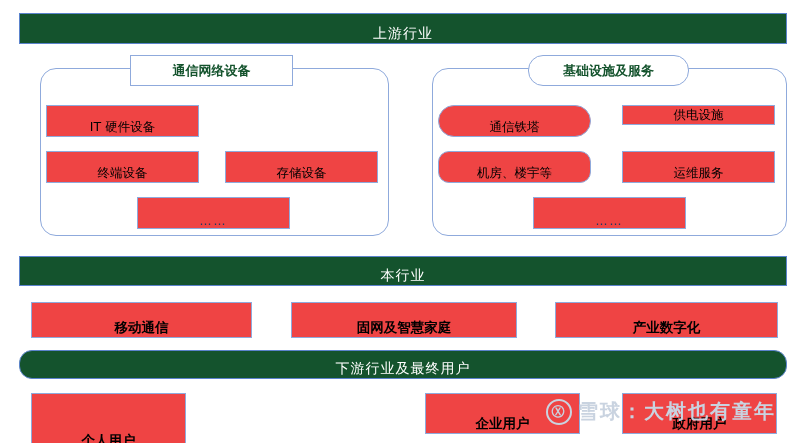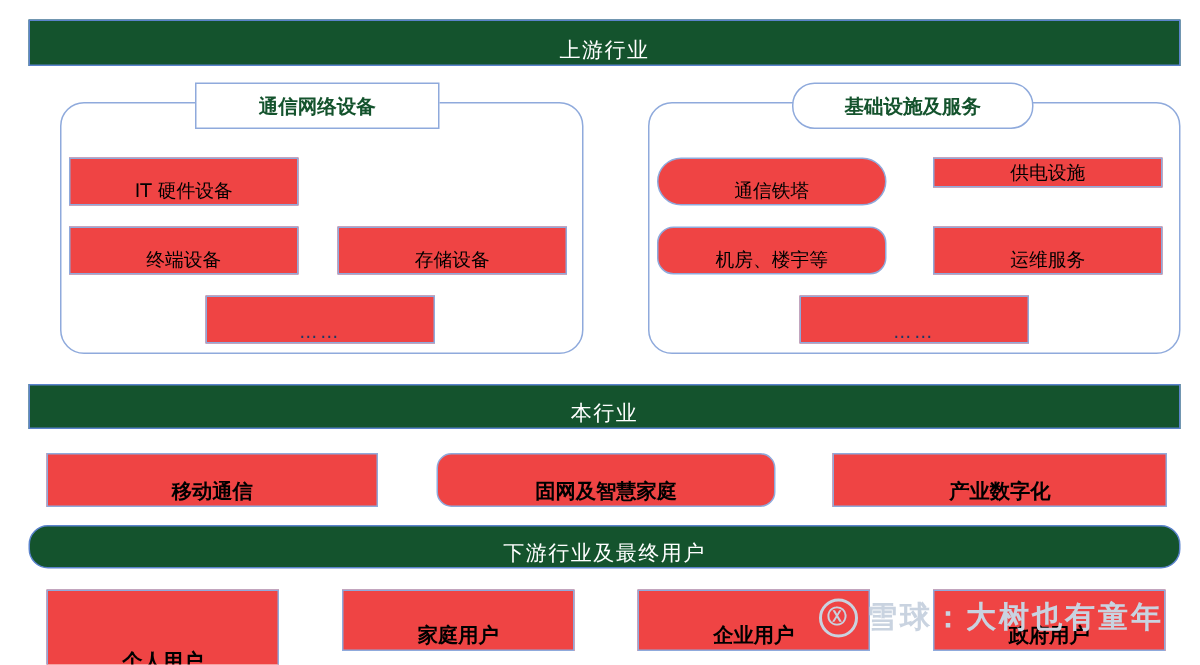--- a/index.html
+++ b/index.html
@@ -162,36 +162,33 @@
     <span>……</span>
   </div>
 
   <div class="banner" style="left:19px; top:256px; width:768px; height:30px;">
     <span>本行业</span>
   </div>
 
   <div class="cell bold" style="left:31px; top:302px; width:221px; height:36px;">
     <span>移动通信</span>
   </div>
-  <div class="cell bold" style="left:291px; top:302px; width:226px; height:36px;border-radius:10px;">
+  <div class="cell bold" style="left:291px; top:302px; width:226px; height:36px;">
     <span>固网及智慧家庭</span>
   </div>
   <div class="cell bold" style="left:555px; top:302px; width:223px; height:36px;">
     <span>产业数字化</span>
   </div>
 
   <div class="banner" style="left:19px; top:350px; width:768px; height:29px;border-radius:13px;">
     <span>下游行业及最终用户</span>
   </div>
 
   <div class="cell bold" style="left:31px; top:393px; width:155px; height:58px;">
     <span>个人用户</span>
-  </div>
-  <div class="cell bold" style="left:228px; top:393px; width:155px; height:41px;">
-    <span>家庭用户</span>
   </div>
   <div class="cell bold" style="left:425px; top:393px; width:155px; height:41px;">
     <span>企业用户</span>
   </div>
   <div class="cell bold" style="left:622px; top:393px; width:155px; height:41px;">
     <span>政府用户</span>
   </div>
 
   <div id="watermark">
     <span class="wm-logo">Ⓧ</span>

